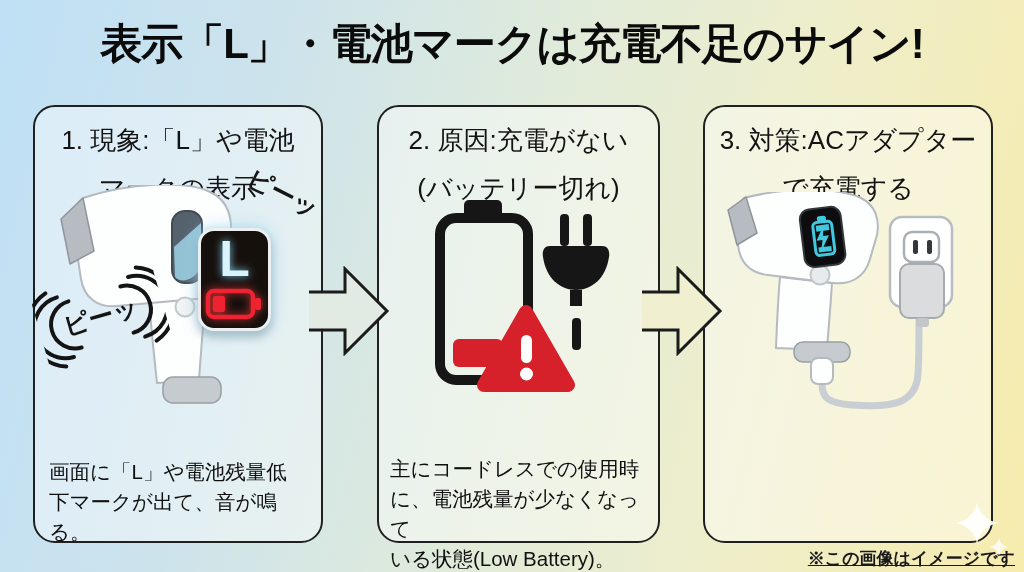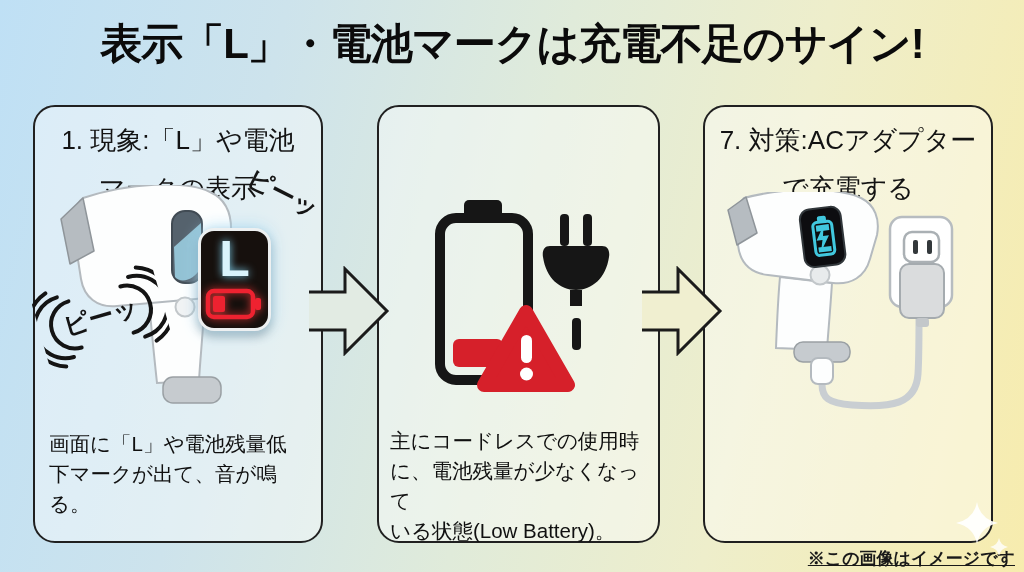--- a/index.html
+++ b/index.html
@@ -19,21 +19,21 @@
   }
   .p1{left:33px;width:290px;}
   .p2{left:377px;width:283px;}
   .p3{left:703px;width:290px;}
   .panel-header{
     position:absolute;top:9px;left:0;width:100%;text-align:center;
     font-size:26px;line-height:48px;font-weight:400;color:#131313;white-space:pre-line;
   }
   .panel-body{
     position:absolute;left:14px;width:264px;
-    font-size:20.5px;line-height:30px;font-weight:500;color:#101010;white-space:pre-line;
+    font-size:20.5px;line-height:30px;font-weight:500;color:#101010;white-space:pre-line;margin-top:28px;
   }
   .p1 .panel-body{top:322px;}
   .p2 .panel-body{top:319px;left:11px;}
   .p3 .panel-body{top:317px;}
   .illu{position:absolute;}
   .beep-top{
     position:absolute;left:210px;top:70px;font-size:25px;font-weight:700;color:#151515;
     transform:rotate(27deg);white-space:nowrap;
   }
   .beep-left{position:absolute;left:3px;top:168px;transform:rotate(-16deg);}
@@ -96,20 +96,22 @@
         <rect x="52" y="12" width="6" height="12" rx="2" fill="#ee2230"></rect>
         <rect x="10" y="10" width="12" height="16" rx="2" fill="#ee2230"></rect>
       </svg>
     </div>
 
     <div class="panel-body">画面に「L」や電池残量低
 下マークが出て、音が鳴る。</div>
   </div>
 
   <div class="panel p2">
+    <div class="panel-header">2. 原因:充電がない
+(バッテリー切れ)</div>
 
     <svg class="illu" style="left:18px;top:45px;" width="250" height="250" viewBox="0 0 250 250">
 
       <g>
         <rect x="67" y="48" width="38" height="20" rx="5" fill="#161616"></rect>
         <rect x="43" y="66" width="88" height="162" rx="16" fill="none" stroke="#161616" stroke-width="10"></rect>
         <rect x="56" y="187" width="50" height="28" rx="6" fill="#d6202a"></rect>
       </g>
 
       <g fill="#161616">
@@ -126,21 +128,21 @@
         <circle cx="129.5" cy="222" r="6.5" fill="#ffffff"></circle>
       </g>
     </svg>
 
     <div class="panel-body">主にコードレスでの使用時
 に、電池残量が少なくなって
 いる状態(Low Battery)。</div>
   </div>
 
   <div class="panel p3">
-    <div class="panel-header">7. 対策:ACアダプター
+    <div class="panel-header">3. 対策:ACアダプター
 で充電する</div>
 
     <svg class="illu" style="left:5px;top:85px;" width="250" height="230" viewBox="0 0 250 230">
 
       <path d="M112,192 C112,206 118,211 142,213 C182,216 206,212 208,182 C209,166 209,150 209,126" fill="none" stroke="#c9ced2" stroke-width="7" stroke-linecap="round"></path>
 
       <g>
         <rect x="180" y="25" width="62" height="90" rx="12" fill="#ffffff" stroke="#b7bcc0" stroke-width="2.5"></rect>
         <rect x="194" y="40" width="35" height="30" rx="8" fill="none" stroke="#aab0b4" stroke-width="2.5"></rect>
         <rect x="203" y="48" width="5" height="14" rx="2" fill="#33383b"></rect>

